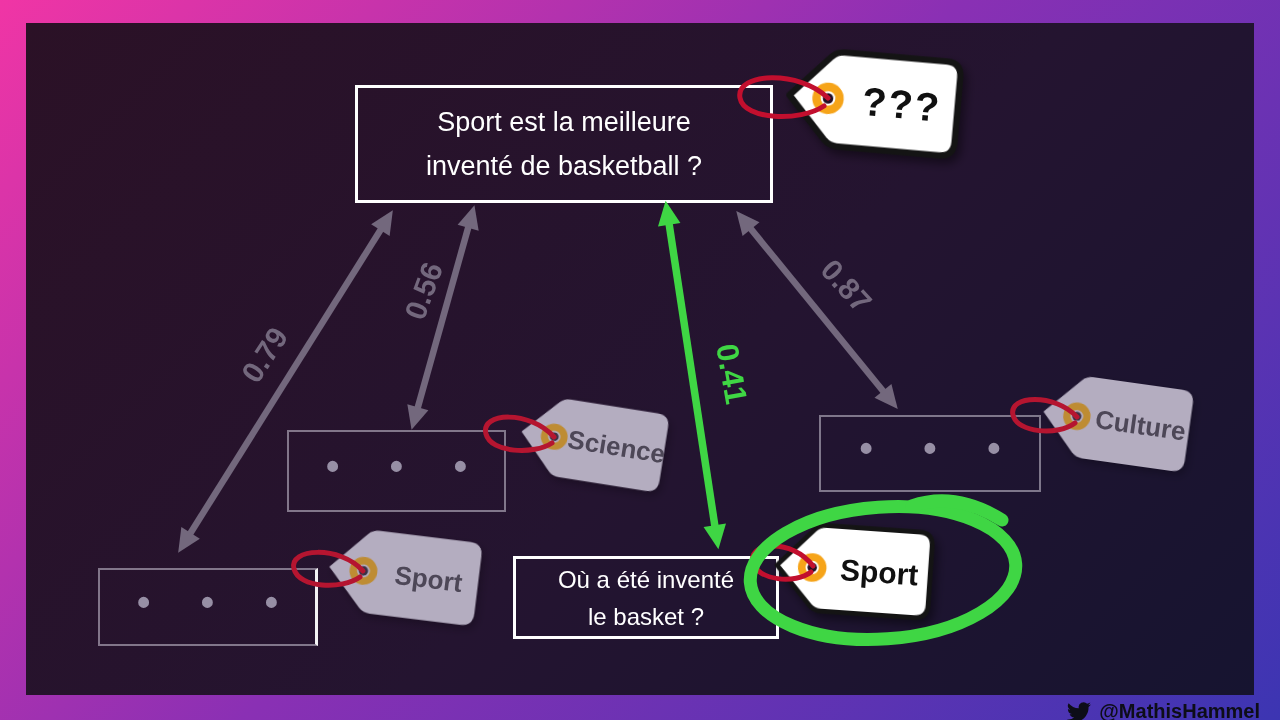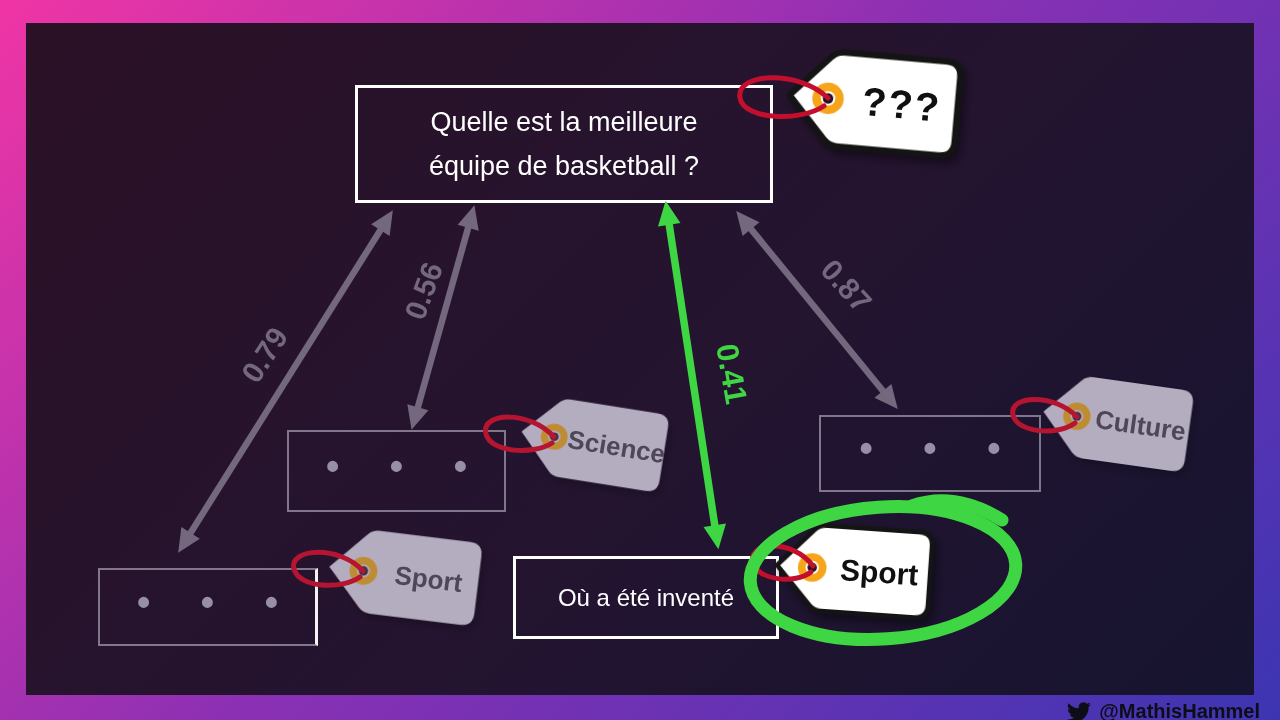--- a/index.html
+++ b/index.html
@@ -71,26 +71,27 @@
   }
   .credit svg { display:block; }
 </style>
 </head>
 <body>
 
 <div class="frame">
   <div class="canvas"></div>
 
   <div class="qbox main">
-    <div>Quelle est la meilleure</div>
-    <div>équipe de basketball ?</div>
+    <div>Sport est la meilleure</div>
+    <div>inventé de basketball ?</div>
   </div>
 
   <div class="qbox answer">
     <div>Où a été inventé</div>
+    <div>le basket ?</div>
   </div>
 
   <div class="mbox sportL">
     <span class="dots">• • •</span>
   </div>
   <div class="mbox science">
     <span class="dots">• • •</span>
   </div>
   <div class="mbox culture">
     <span class="dots">• • •</span>

